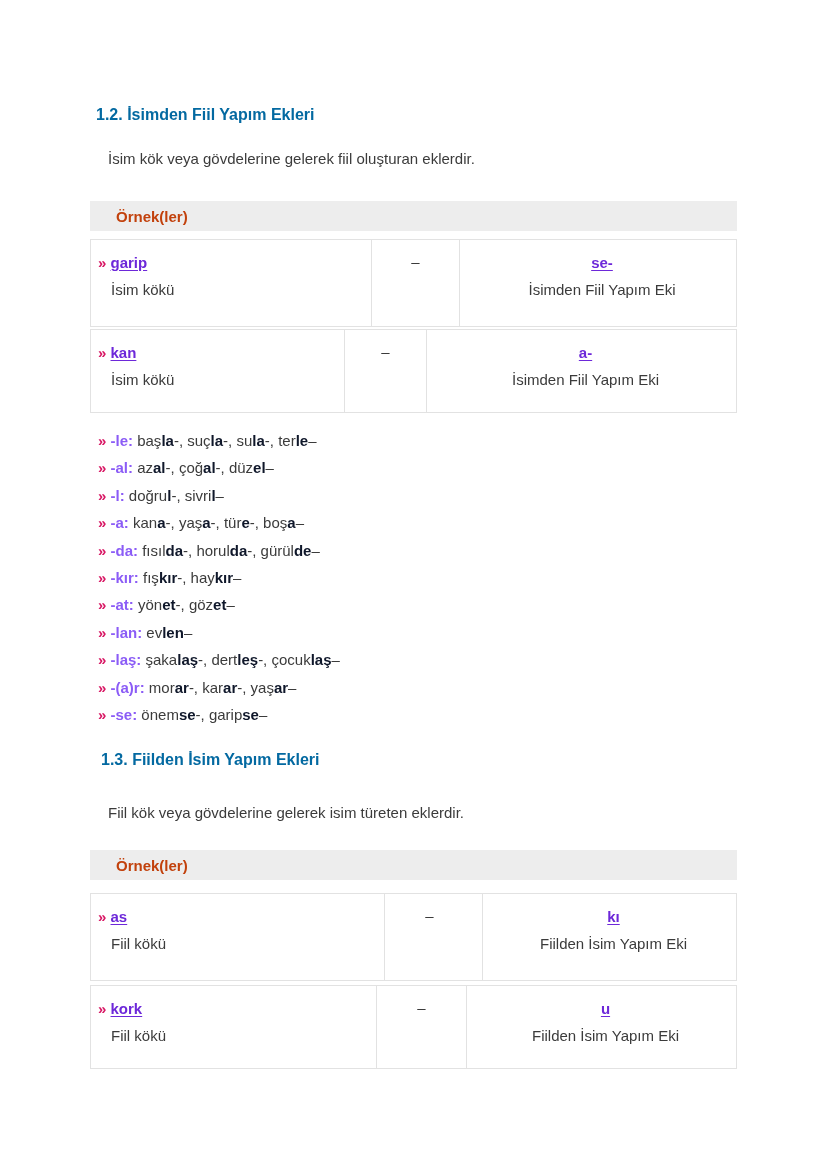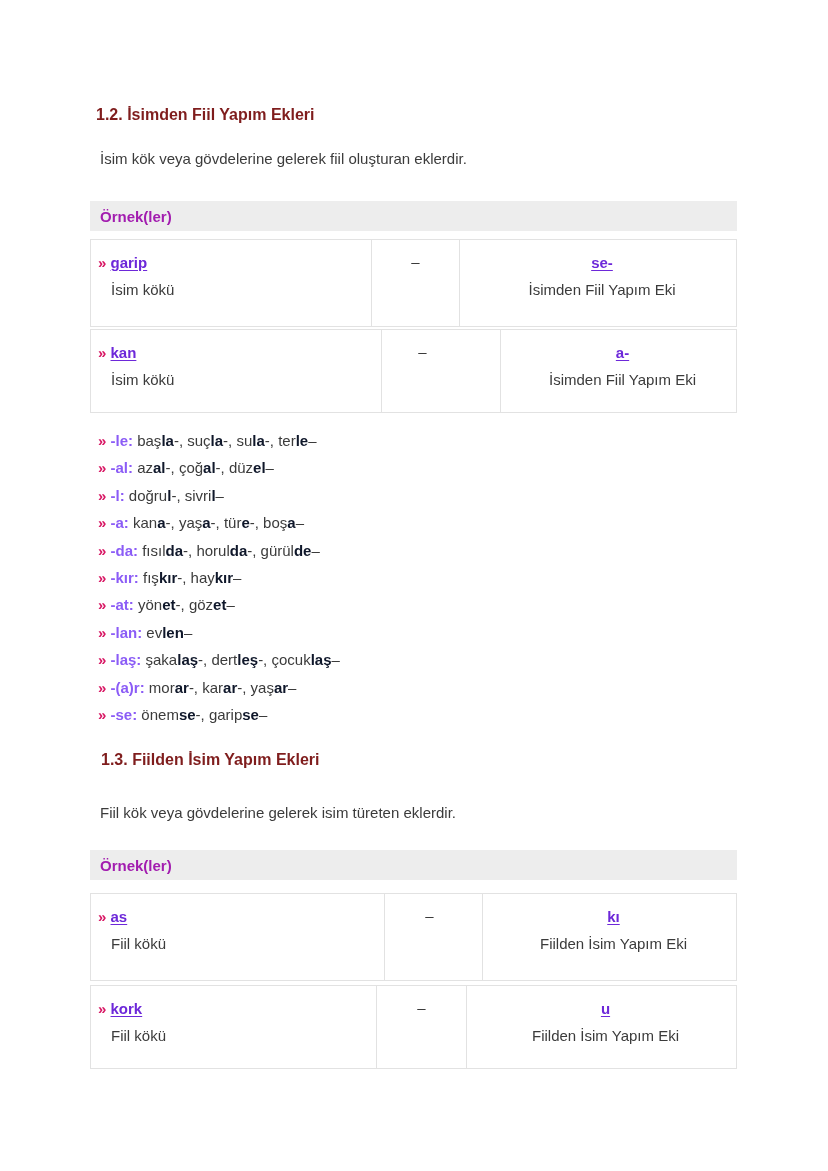--- a/index.html
+++ b/index.html
@@ -15,53 +15,53 @@
     position: absolute;
     left: 90px;
     top: 0;
     width: 647px;
     font-size: 15px;
     color: #3b3b3b;
   }
   .section-heading {
     font-size: 16px;
     font-weight: bold;
-    color: #7f1d1d;
+    color: #0369a1;
     margin: 0;
     line-height: 20px;
   }
   .heading-12 { margin: 105px 0 0 6px; }
   .heading-13 { margin: 22px 0 0 11px; }
   .intro {
-    margin: 23px 0 0 10px;
+    margin: 23px 0 0 18px;
     line-height: 21px;
   }
   .intro-2 { margin-top: 32px; }
   .example-header {
     margin-top: 32px;
     height: 30px;
     background: #ededed;
     display: flex;
     align-items: center;
-    padding-left: 10px;
+    padding-left: 26px;
     box-sizing: border-box;
     font-weight: bold;
     font-size: 15px;
-    color: #a21caf;
+    color: #c2410c;
   }
   .ex-row {
     display: flex;
     border: 1px solid #e2e2e2;
     box-sizing: border-box;
     background: #ffffff;
     height: 88px;
   }
   .ex-row.short { height: 84px; }
   .mt8  { margin-top: 8px; }
-  .mt2  { margin-top: 2px; gap: 37px; }
+  .mt2  { margin-top: 2px; }
   .mt13 { margin-top: 13px; gap: 8px; }
   .mt4  { margin-top: 4px; }
   .ex-row .cell {
     box-sizing: border-box;
     padding-top: 13px;
   }
   .cell + .cell { border-left: 1px solid #e2e2e2; }
   .t1r1 .root-cell { width: 280px; }
   .t1r1 .dash-cell { width: 88px; }
   .t1r2 .root-cell { width: 253px; }

